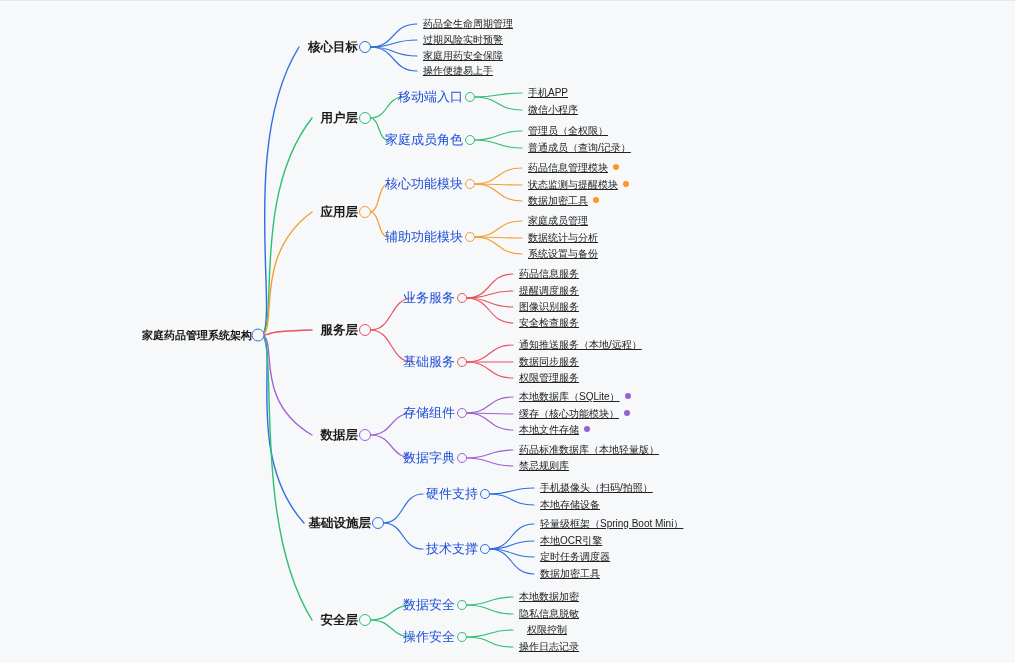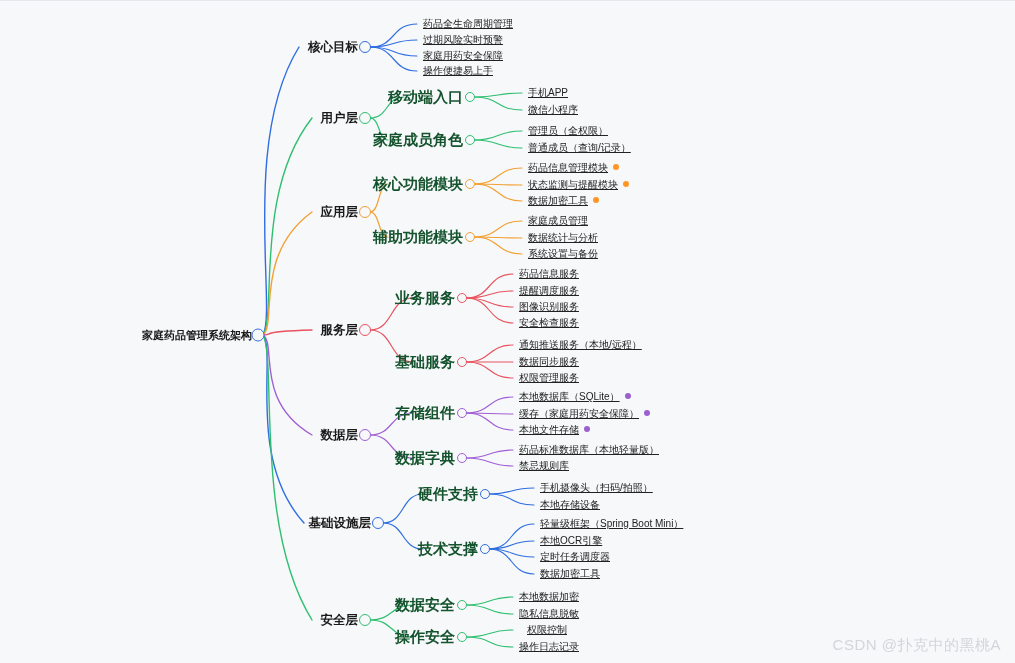--- a/index.html
+++ b/index.html
@@ -13,21 +13,21 @@
   #canvas{position:absolute;inset:0;width:1015px;height:663px;}
   svg.edges{position:absolute;left:0;top:0;width:1015px;height:663px;}
   .node{position:absolute;white-space:nowrap;transform:translateY(-50%);}
   .root-label{
     font-size:11px;font-weight:bold;color:#1a1a1a;letter-spacing:0px;
   }
   .lvl1-label{
     font-size:12.5px;font-weight:bold;color:#1a1a1a;
   }
   .lvl2-label{
-    font-size:15px;color:#14532d;font-weight:bold;
+    font-size:13px;color:#1d4ed8;font-weight:normal;
   }
   .leaf-label{
     font-size:10px;color:#222;font-weight:normal;text-decoration:underline;
   }
   .ring{
     position:absolute;width:9px;height:9px;border-radius:50%;
     background:#f7f8fa;border:1.6px solid #3b6fe0;
     transform:translate(-50%,-50%);
   }
   .dot{
@@ -145,21 +145,21 @@
       <div class="node lvl2-label" style="top: 362px; right: 560px;"><span>基础服务</span></div>
       <div class="ring" style="left: 462px; top: 362px; border-color: rgb(232, 83, 95); width: 8px; height: 8px;"></div>
       <div class="node leaf-label" style="top: 345px; left: 519px;"><span>通知推送服务（本地/远程）</span></div>
       <div class="node leaf-label" style="top: 362px; left: 519px;"><span>数据同步服务</span></div>
       <div class="node leaf-label" style="top: 378px; left: 519px;"><span>权限管理服务</span></div>
       <div class="node lvl1-label" style="top: 435px; right: 657px;"><span>数据层</span></div>
       <div class="ring" style="left: 365px; top: 435px; border-color: rgb(160, 95, 214); width: 10px; height: 10px;"></div>
       <div class="node lvl2-label" style="top: 413px; right: 560px;"><span>存储组件</span></div>
       <div class="ring" style="left: 462px; top: 413px; border-color: rgb(160, 95, 214); width: 8px; height: 8px;"></div>
       <div class="node leaf-label" style="top: 397px; left: 519px;"><span>本地数据库（SQLite）</span><span class="dot" style="background: rgb(155, 95, 208);"></span></div>
-      <div class="node leaf-label" style="top: 414px; left: 519px;"><span>缓存（家庭用药安全保障）</span><span class="dot" style="background: rgb(155, 95, 208);"></span></div>
+      <div class="node leaf-label" style="top: 414px; left: 519px;"><span>缓存（核心功能模块）</span><span class="dot" style="background: rgb(155, 95, 208);"></span></div>
       <div class="node leaf-label" style="top: 430px; left: 519px;"><span>本地文件存储</span><span class="dot" style="background: rgb(155, 95, 208);"></span></div>
       <div class="node lvl2-label" style="top: 458px; right: 560px; margin-left: 35px;"><span>数据字典</span></div>
       <div class="ring" style="left: 462px; top: 458px; border-color: rgb(160, 95, 214); width: 8px; height: 8px;"></div>
       <div class="node leaf-label" style="top: 450px; left: 519px;"><span>药品标准数据库（本地轻量版）</span></div>
       <div class="node leaf-label" style="top: 466px; left: 519px;"><span>禁忌规则库</span></div>
       <div class="node lvl1-label" style="top: 523px; right: 644px;"><span>基础设施层</span></div>
       <div class="ring" style="left: 378px; top: 523px; border-color: rgb(47, 110, 224); width: 10px; height: 10px;"></div>
       <div class="node lvl2-label" style="top: 494px; right: 537px;"><span>硬件支持</span></div>
       <div class="ring" style="left: 485px; top: 494px; border-color: rgb(47, 110, 224); width: 8px; height: 8px;"></div>
       <div class="node leaf-label" style="top: 488px; left: 540px;"><span>手机摄像头（扫码/拍照）</span></div>
@@ -174,14 +174,13 @@
       <div class="ring" style="left: 365px; top: 620px; border-color: rgb(47, 191, 113); width: 10px; height: 10px;"></div>
       <div class="node lvl2-label" style="top: 605px; right: 560px;"><span>数据安全</span></div>
       <div class="ring" style="left: 462px; top: 605px; border-color: rgb(47, 191, 113); width: 8px; height: 8px;"></div>
       <div class="node leaf-label" style="top: 597px; left: 519px;"><span>本地数据加密</span></div>
       <div class="node leaf-label" style="top: 614px; left: 519px;"><span>隐私信息脱敏</span></div>
       <div class="node lvl2-label" style="top: 637px; right: 560px;"><span>操作安全</span></div>
       <div class="ring" style="left: 462px; top: 637px; border-color: rgb(47, 191, 113); width: 8px; height: 8px;"></div>
       <div class="node leaf-label" style="top: 630px; left: 519px; margin-left: 8px;"><span>权限控制</span></div>
       <div class="node leaf-label" style="top: 647px; left: 519px;"><span>操作日志记录</span></div>
     </div>
-  <div class="watermark">CSDN @扑克中的黑桃A</div>
 </div>
 
 </body></html>

